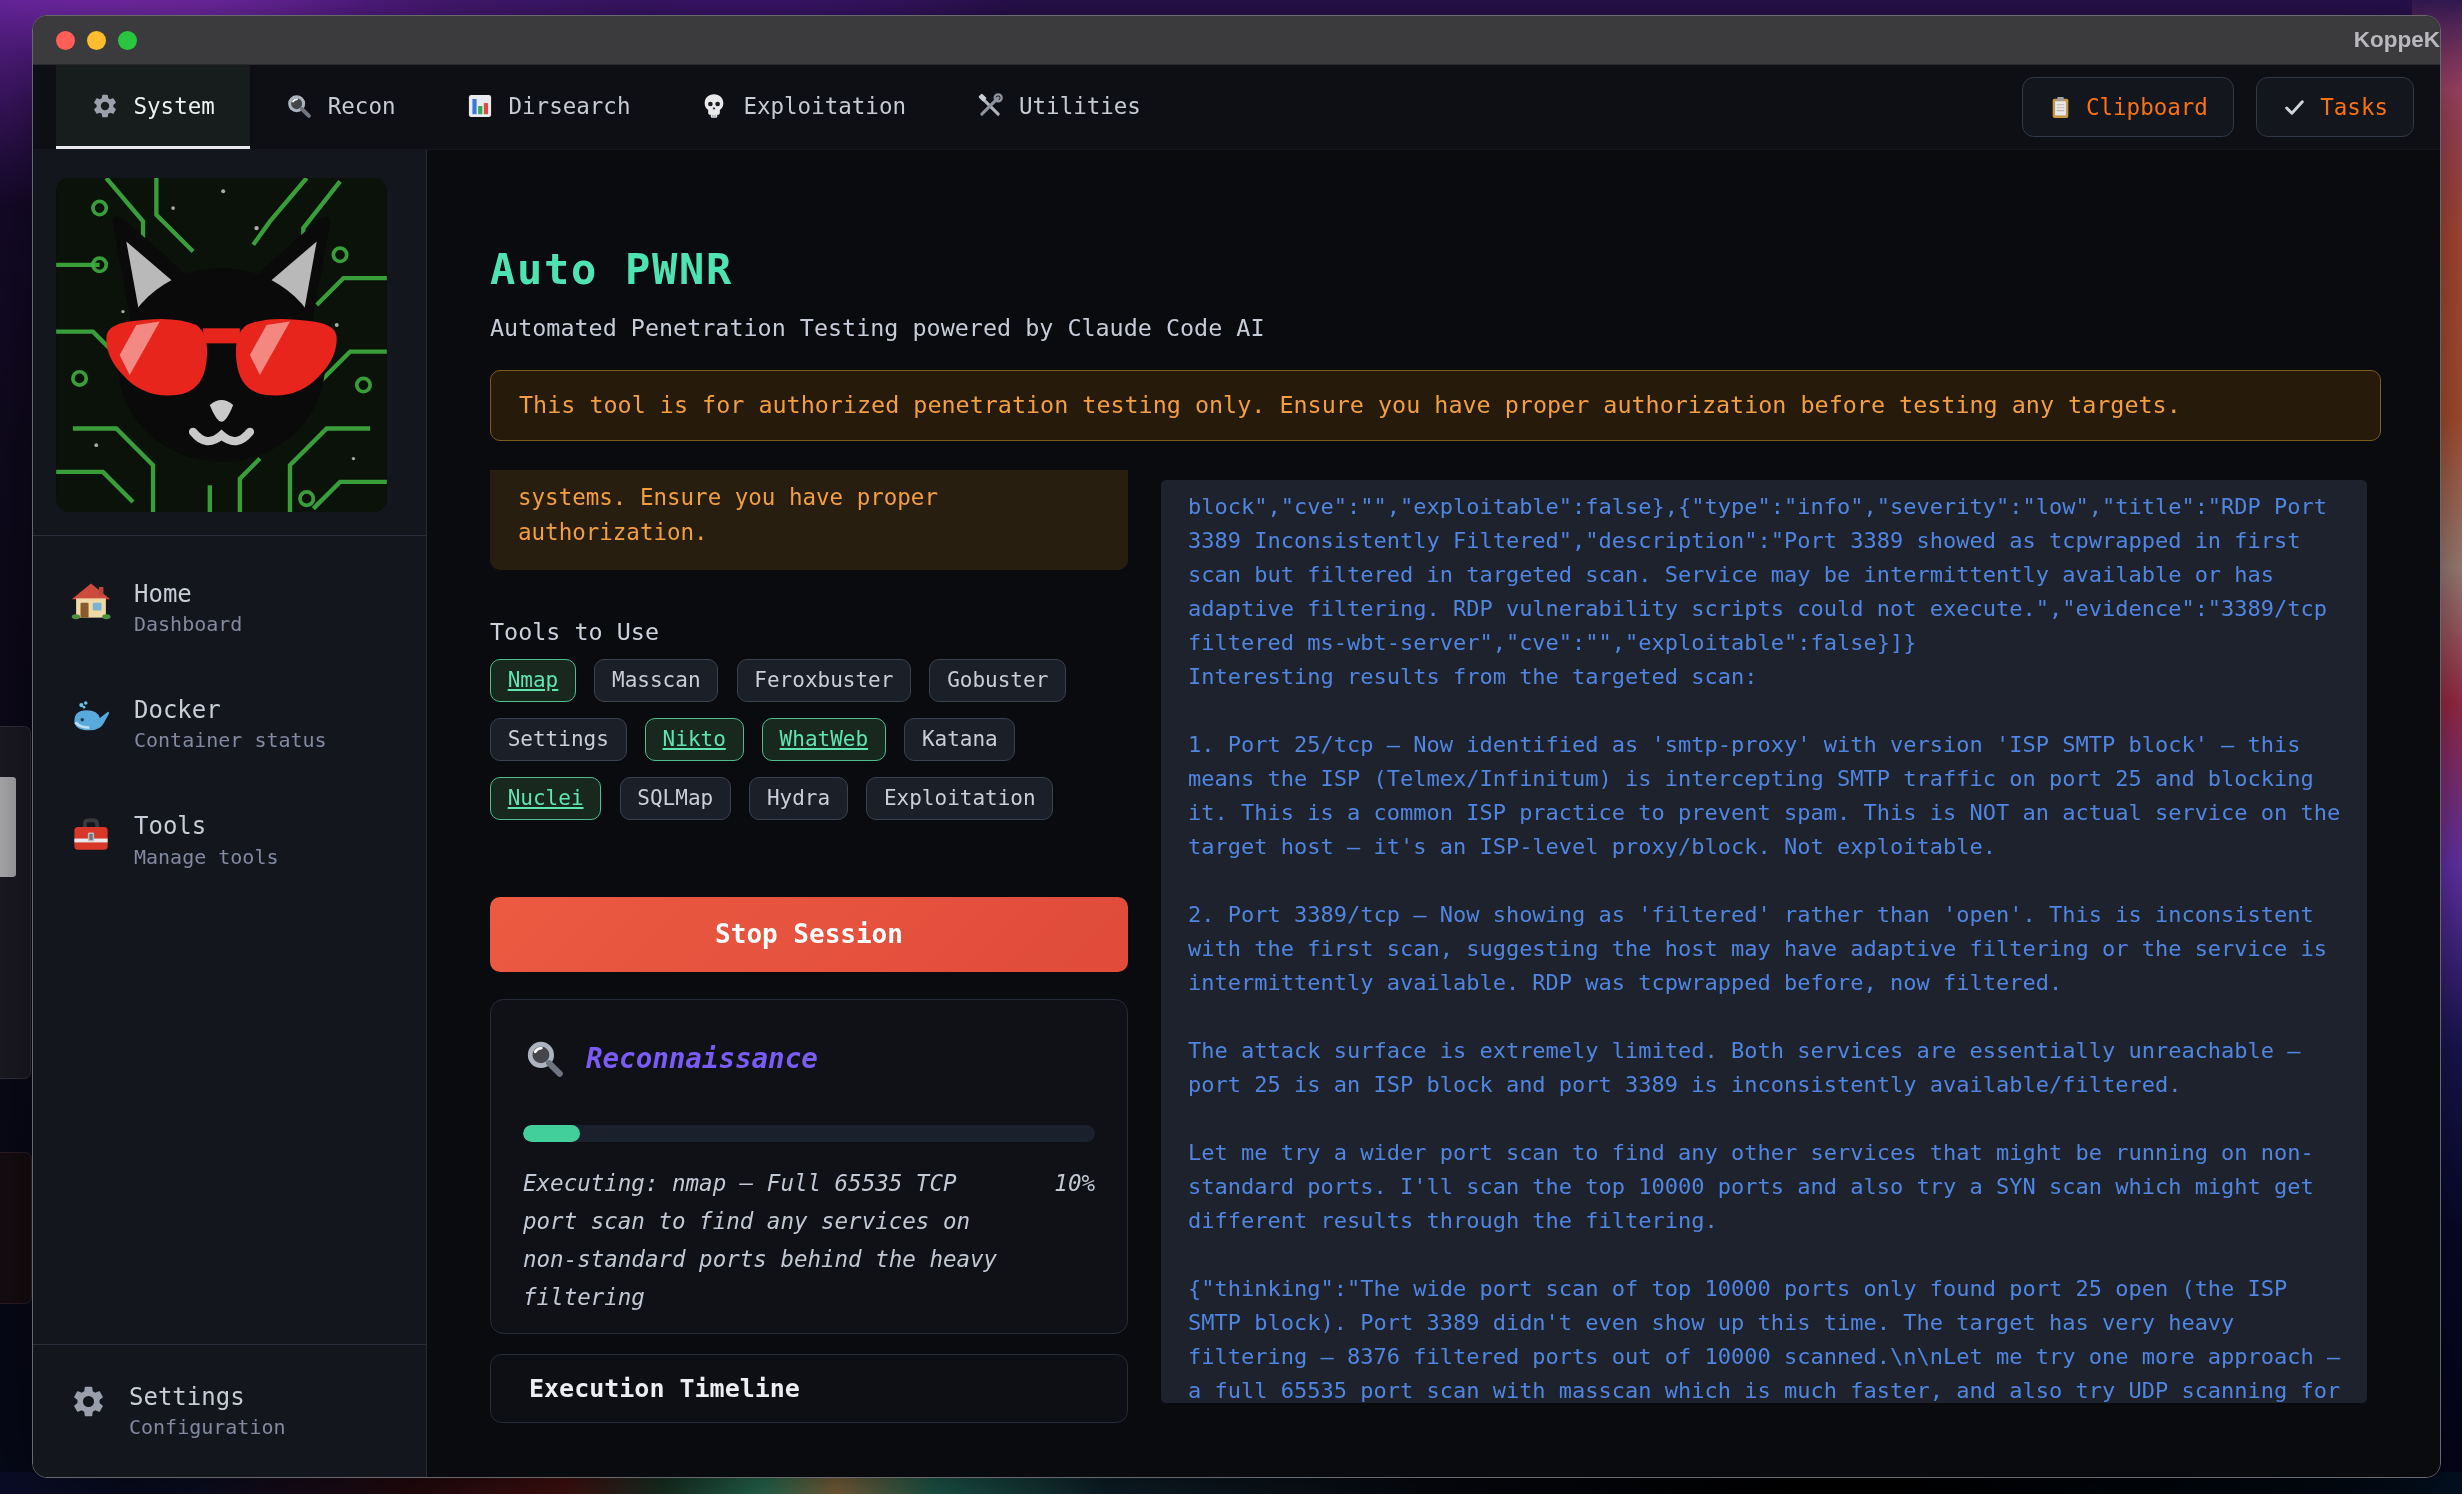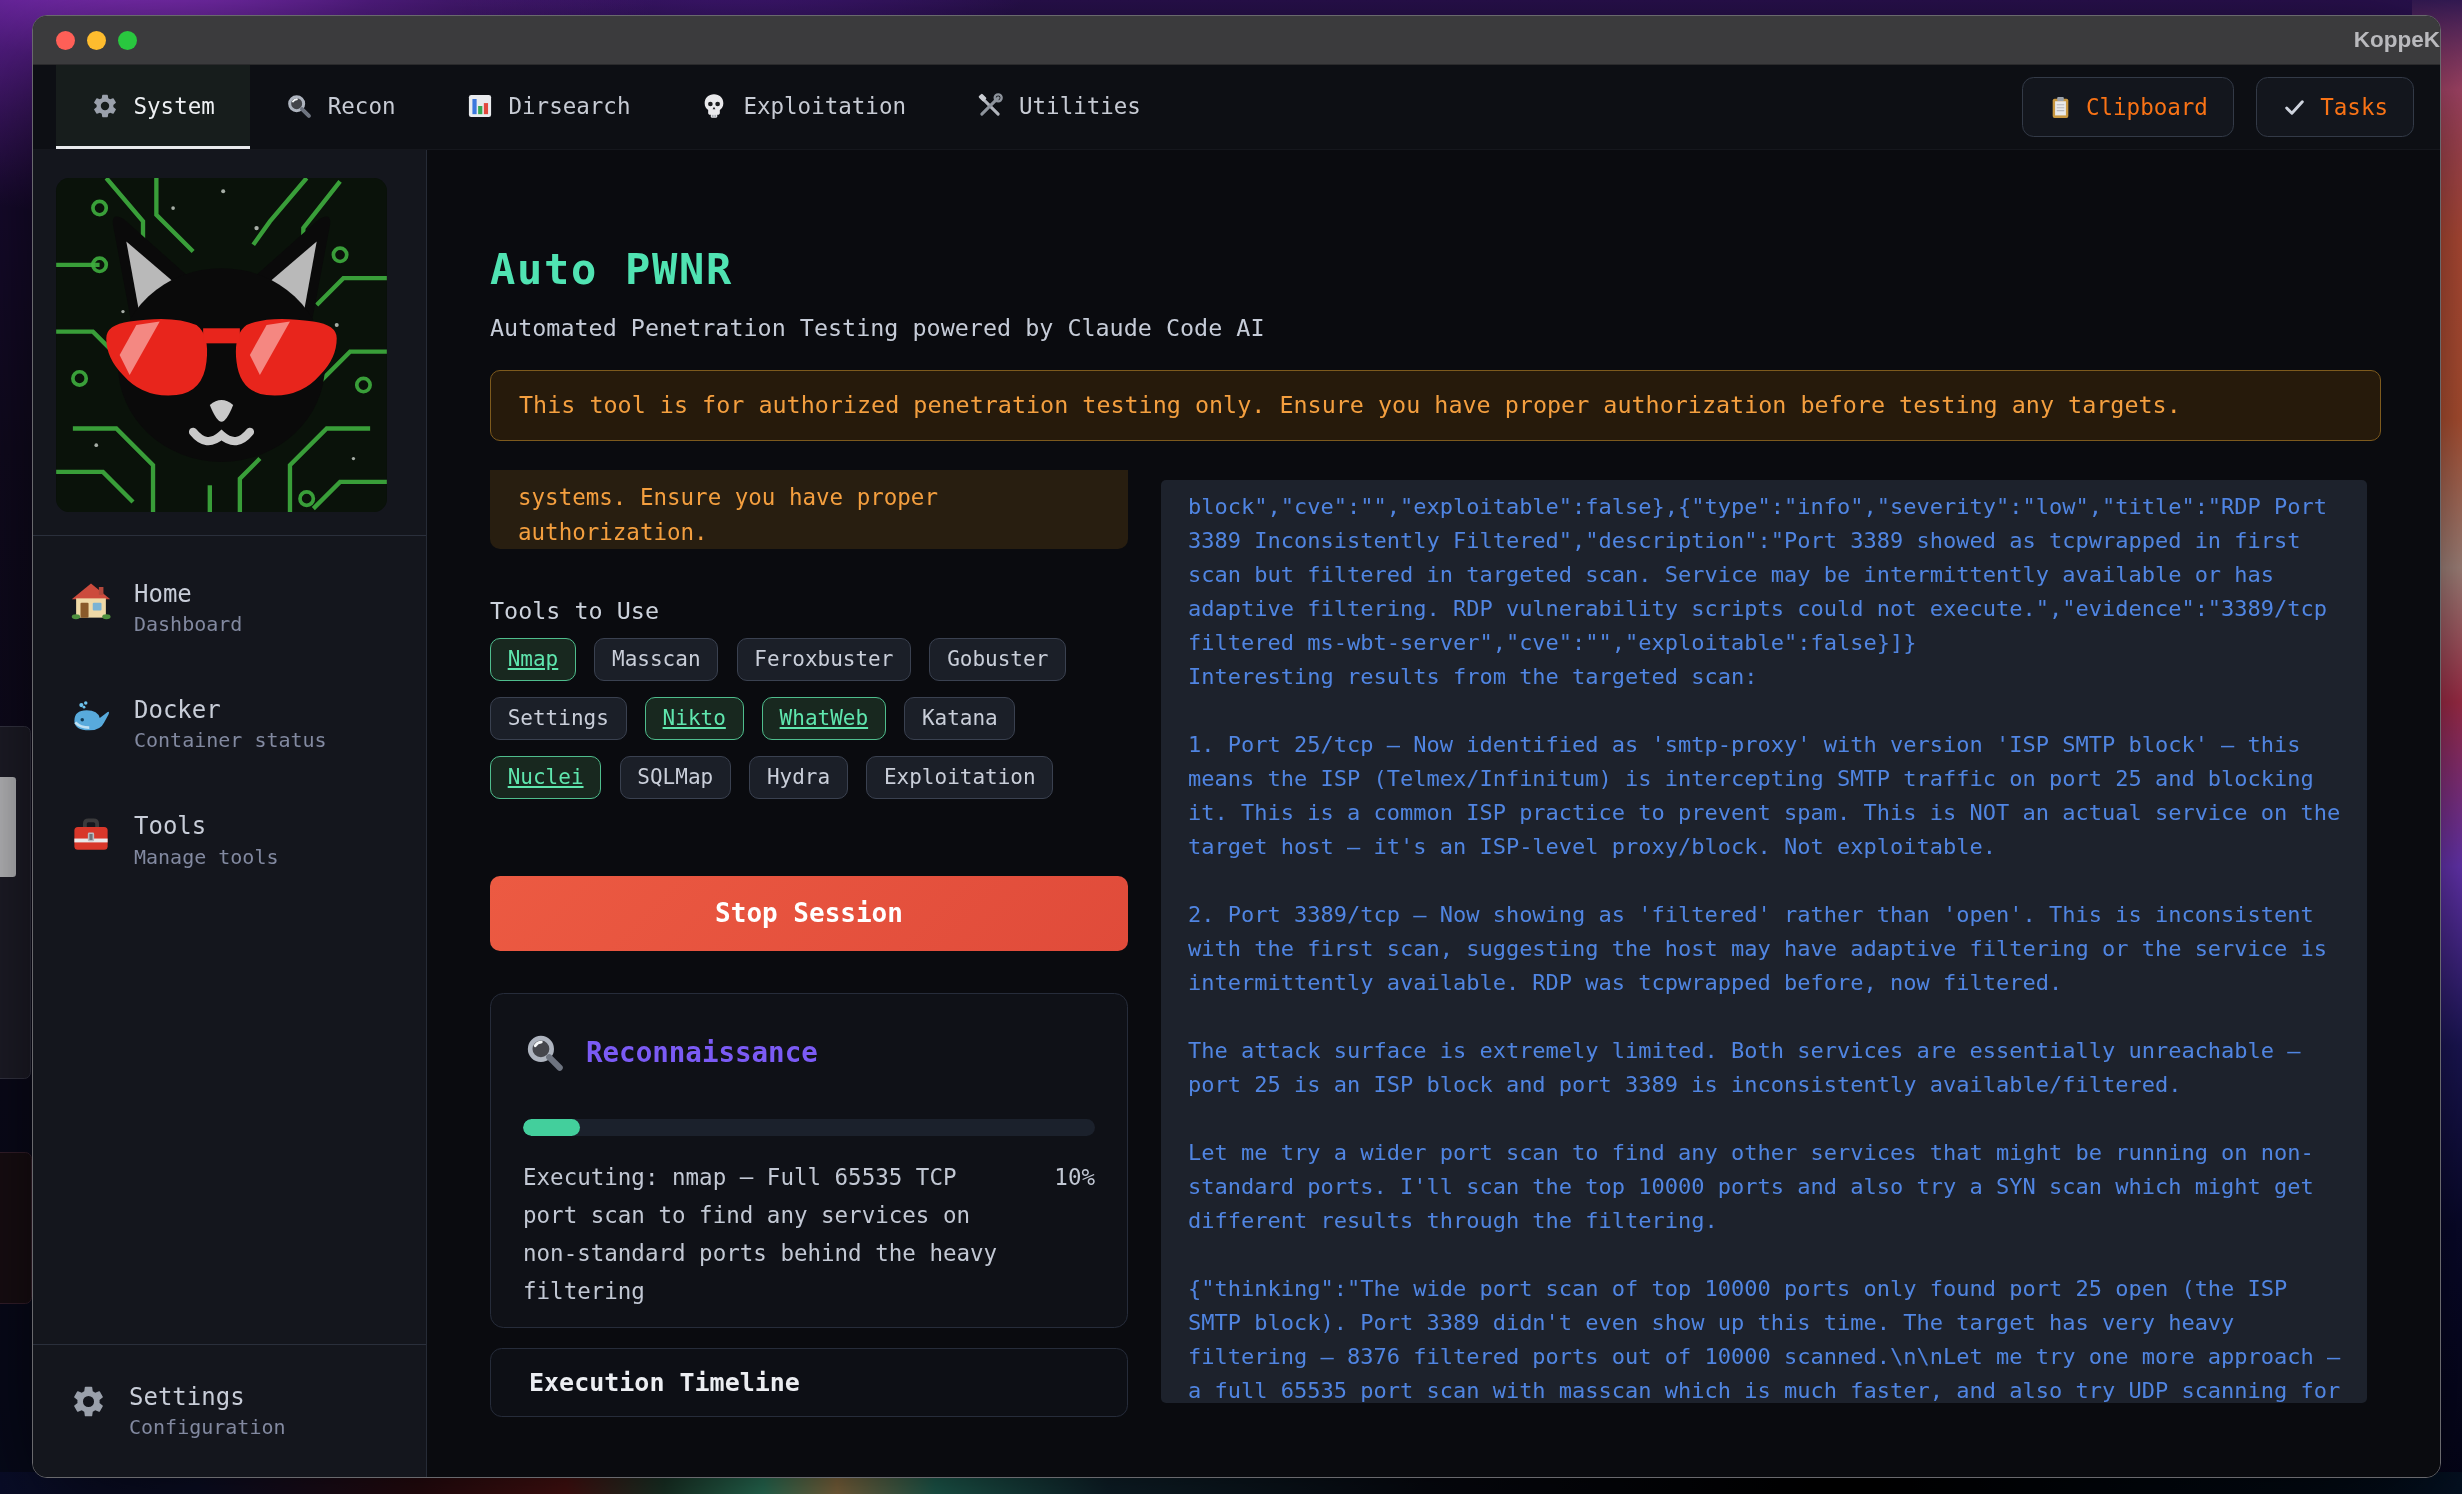--- a/index.html
+++ b/index.html
@@ -53,31 +53,31 @@
   .side-bottom .side-item{margin-bottom:22px;}
   
   .main{flex:1;background:#0a0b0f;padding:98px 0 0 63px;box-sizing:border-box;position:relative;}
   .page-title{color:#50e3b2;font-size:42px;line-height:43px;font-weight:bold;letter-spacing:1.7px;}
   .page-sub{color:#c6ccd8;font-size:23.4px;line-height:27px;margin-top:24px;}
   .warn-banner{margin-top:27.5px;width:1891px;box-sizing:border-box;background:#261a0b;
     border:1.7px solid #7d5a1d;border-radius:10px;padding:21px 28px;color:#f49f3f;font-size:23.4px;line-height:27px;}
   .columns{display:flex;margin-top:29px;}
   .left-col{width:638px;margin-right:33px;}
   
-  .warn-partial{height:79px;background:#281e10;border-radius:0 0 10px 10px;overflow:hidden;
+  .warn-partial{height:100px;background:#281e10;border-radius:0 0 10px 10px;overflow:hidden;
     padding:10px 18.4px 0 28px;box-sizing:border-box;color:#f49f3f;font-size:22.5px;line-height:35px;white-space:pre-wrap;}
   .tools-label{margin-top:48px;color:#ccd2dc;font-size:23.4px;}
   .chips{margin-top:13.4px;display:flex;flex-wrap:wrap;gap:16px 18.4px;}
   .chip{height:43px;box-sizing:border-box;display:flex;align-items:center;padding:0 16.7px;
     border:1.7px solid #3a4150;border-radius:10px;background:#1b1f28;color:#c9ced9;font-size:21px;}
   .chip.selected{border-color:#4fbd8d;background:#18281f;color:#5fe6ae;text-decoration:underline;}
   .stop-btn{margin-top:77px;height:75px;border-radius:10px;display:flex;align-items:center;justify-content:center;
     background:linear-gradient(135deg,#ec5a42 0%,#e04b3a 100%);color:#fff;font-size:26px;font-weight:bold;}
-  .recon-card{margin-top:42px;height:335px;box-sizing:border-box;border:1.7px solid #262c3a;border-radius:13.4px;
-    background:#0f1117;padding:37px 32px 0 32px;}
+  .recon-card{margin-top:27px;height:335px;box-sizing:border-box;border:1.7px solid #262c3a;border-radius:13.4px;
+    background:#0f1117;padding:37px 32px 0 32px;font-style:italic;}
   .recon-head{display:flex;align-items:center;gap:20px;}
   .recon-head .icon{width:43px;height:43px;}
   .recon-title{color:#7b5bf5;font-size:27.5px;font-weight:bold;}
   .progress-track{margin-top:45px;height:17.5px;border-radius:9.2px;background:#1b212c;overflow:hidden;}
   .progress-fill{height:100%;border-radius:9.2px;background:#43cf9c;}
   .status-row{margin-top:22px;display:flex;align-items:flex-start;}
   .status-text{width:501px;color:#c2c8d4;font-size:22.5px;line-height:38px;}
   .status-pct{margin-left:auto;color:#c2c8d4;font-size:22.5px;line-height:38px;}
   .timeline-card{margin-top:20px;height:69px;box-sizing:border-box;border:1.7px solid #262c3a;border-radius:11.7px;
     display:flex;align-items:center;padding-left:38px;color:#eceef2;font-size:25px;font-weight:bold;background:#0d0f15;}

